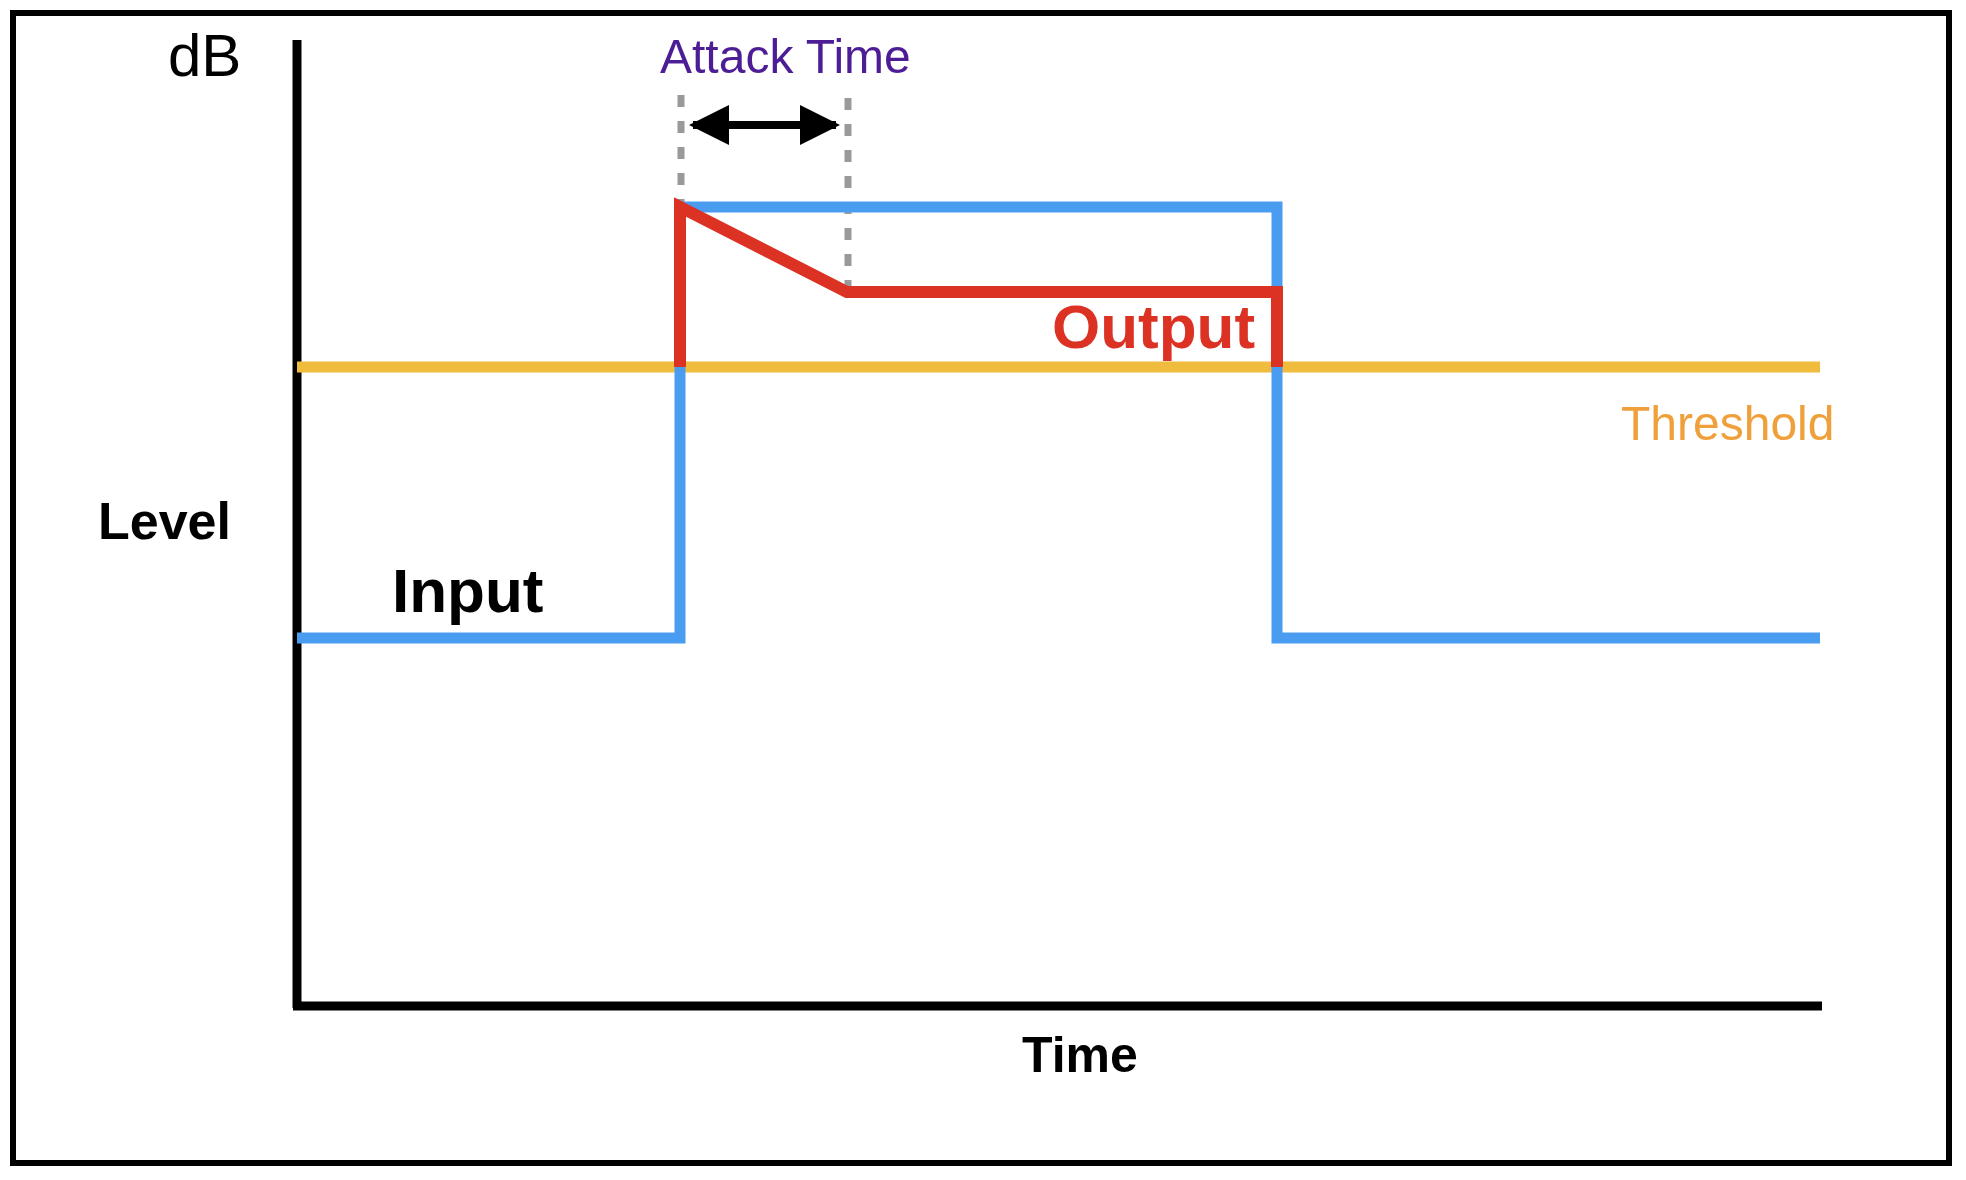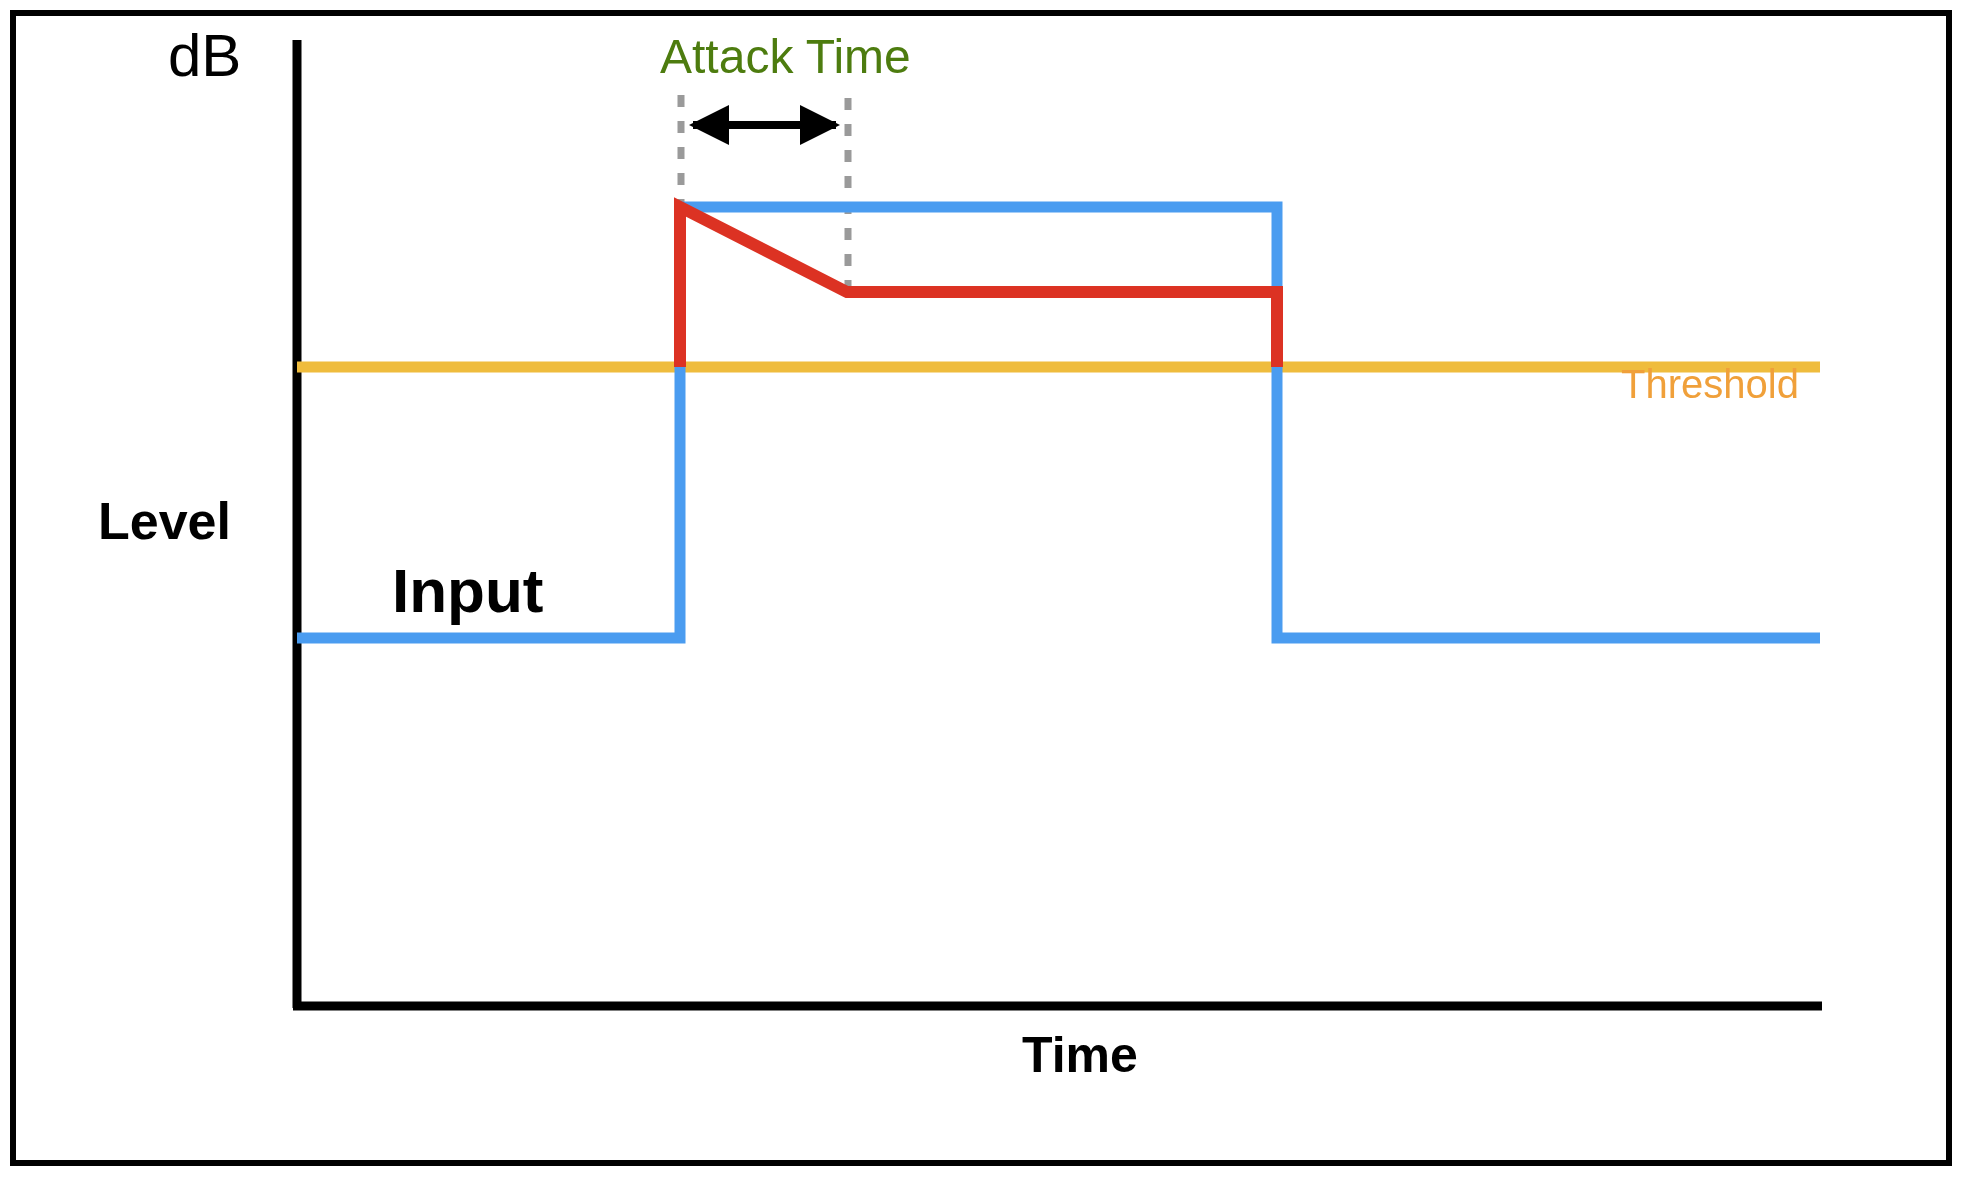--- a/index.html
+++ b/index.html
@@ -42,34 +42,34 @@
     left: 168px;
     top: 26px;
     font-size: 60px;
     color: #000000;
     font-weight: 400;
   }
   #label-attack {
     left: 660px;
     top: 33px;
     font-size: 48px;
-    color: #4d7c0f;
+    color: #4c1d95;
     font-weight: 400;
   }
   #label-output {
     left: 1052px;
     top: 296px;
     font-size: 62px;
     color: #DC3223;
     font-weight: bold;
   }
   #label-threshold {
     left: 1621px;
-    top: 364px;
-    font-size: 40px;
+    top: 400px;
+    font-size: 48px;
     color: #F0A03A;
     font-weight: 400;
   }
   #label-input {
     left: 392px;
     top: 560px;
     font-size: 62px;
     color: #000000;
     font-weight: bold;
   }
@@ -117,20 +117,21 @@
 
     <polyline points="297,638 680,638 680,207 1277,207 1277,638 1820,638" fill="none" stroke="#4A9CF0" stroke-width="11" stroke-linejoin="miter" stroke-linecap="butt"></polyline>
 
     <polyline points="680,367 680,207 847,292 1277,292 1277,367" fill="none" stroke="#DC3223" stroke-width="12" stroke-linejoin="miter" stroke-linecap="butt"></polyline>
   </svg>
 
   <div class="lbl" id="label-db">dB</div>
 
   <div class="lbl" id="label-attack">Attack Time</div>
 
+  <div class="lbl" id="label-output">Output</div>
 
   <div class="lbl" id="label-threshold">Threshold</div>
 
   <div class="lbl" id="label-input">Input</div>
 
   <div class="lbl" id="label-level">Level</div>
 
   <div class="lbl" id="label-time">Time</div>
 
 </div>

